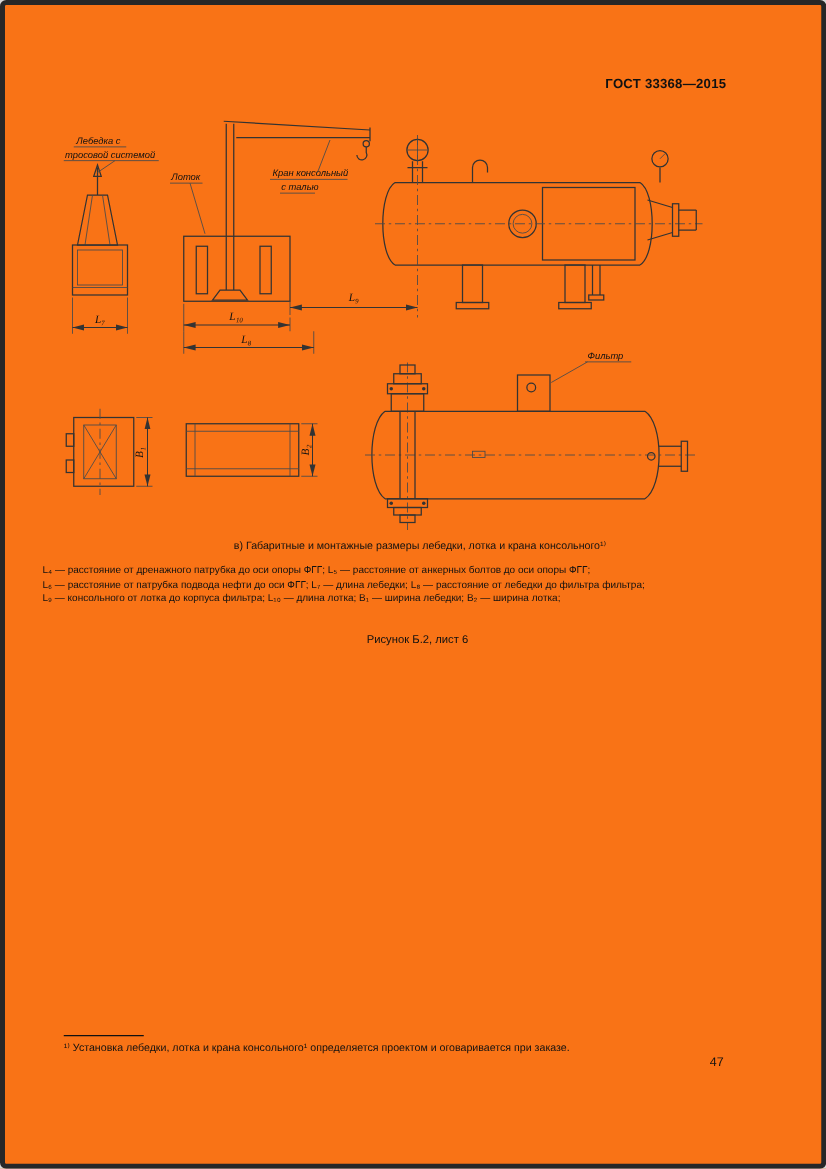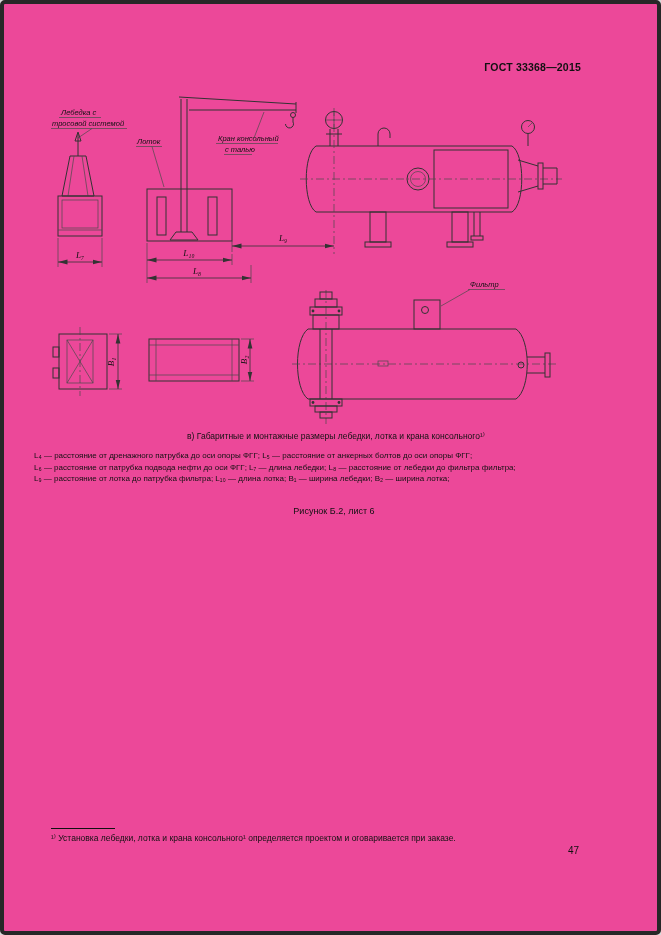--- a/index.html
+++ b/index.html
@@ -4,21 +4,21 @@
 <style>
   html,body{margin:0;padding:0;}
   body{
     width:661px;height:935px;
     background:#d9d9d9;
     font-family:"Liberation Sans","DejaVu Sans",sans-serif;
     color:#111;
   }
   .page{
     position:relative;width:661px;height:935px;box-sizing:border-box;
-    background:#ec4899;border:4px solid #272727;border-radius:5px;overflow:hidden;padding-left:25px;
+    background:#f97316;border:4px solid #272727;border-radius:5px;overflow:hidden;padding-left:25px;
   }
   .header{
     position:absolute;top:57px;right:76px;
     font-size:10.5px;font-weight:bold;letter-spacing:.2px;
   }
   .drawing{position:absolute;left:0;top:80px;width:661px;height:350px;}
   .caption{
     position:absolute;top:427px;left:32px;width:600px;text-align:center;
     font-size:8.5px;
   }
@@ -234,21 +234,21 @@
       <line class="thin" x1="464" y1="205.5" x2="501" y2="205.5"></line>
       <line class="thin" x1="466" y1="205.5" x2="437" y2="222"></line>
     </g>
   </svg>
 
   <div class="caption">в) Габаритные и монтажные размеры лебедки, лотка и крана консольного¹⁾</div>
 
   <div class="legend">
     <div>L₄ — расстояние от дренажного патрубка до оси опоры ФГГ; L₅ — расстояние от анкерных болтов до оси опоры ФГГ;</div>
     <div>L₆ — расстояние от патрубка подвода нефти до оси ФГГ; L₇ — длина лебедки; L₈ — расстояние от лебедки до фильтра фильтра;</div>
-    <div>L₉ — расстояние от лотка до патрубка фильтра; L₁₀ — длина лотка; B₁ — ширина лебедки; B₂ — ширина лотка;</div>
+    <div>L₉ — консольного от лотка до корпуса фильтра; L₁₀ — длина лотка; B₁ — ширина лебедки; B₂ — ширина лотка;</div>
   </div>
 
   <div class="figure-label">Рисунок Б.2, лист 6</div>
 
   <div class="footnote-rule"></div>
   <div class="footnote">¹⁾ Установка лебедки, лотка и крана консольного¹ определяется проектом и оговаривается при заказе.</div>
 
   <div class="page-number">47</div>
 
 </div>

